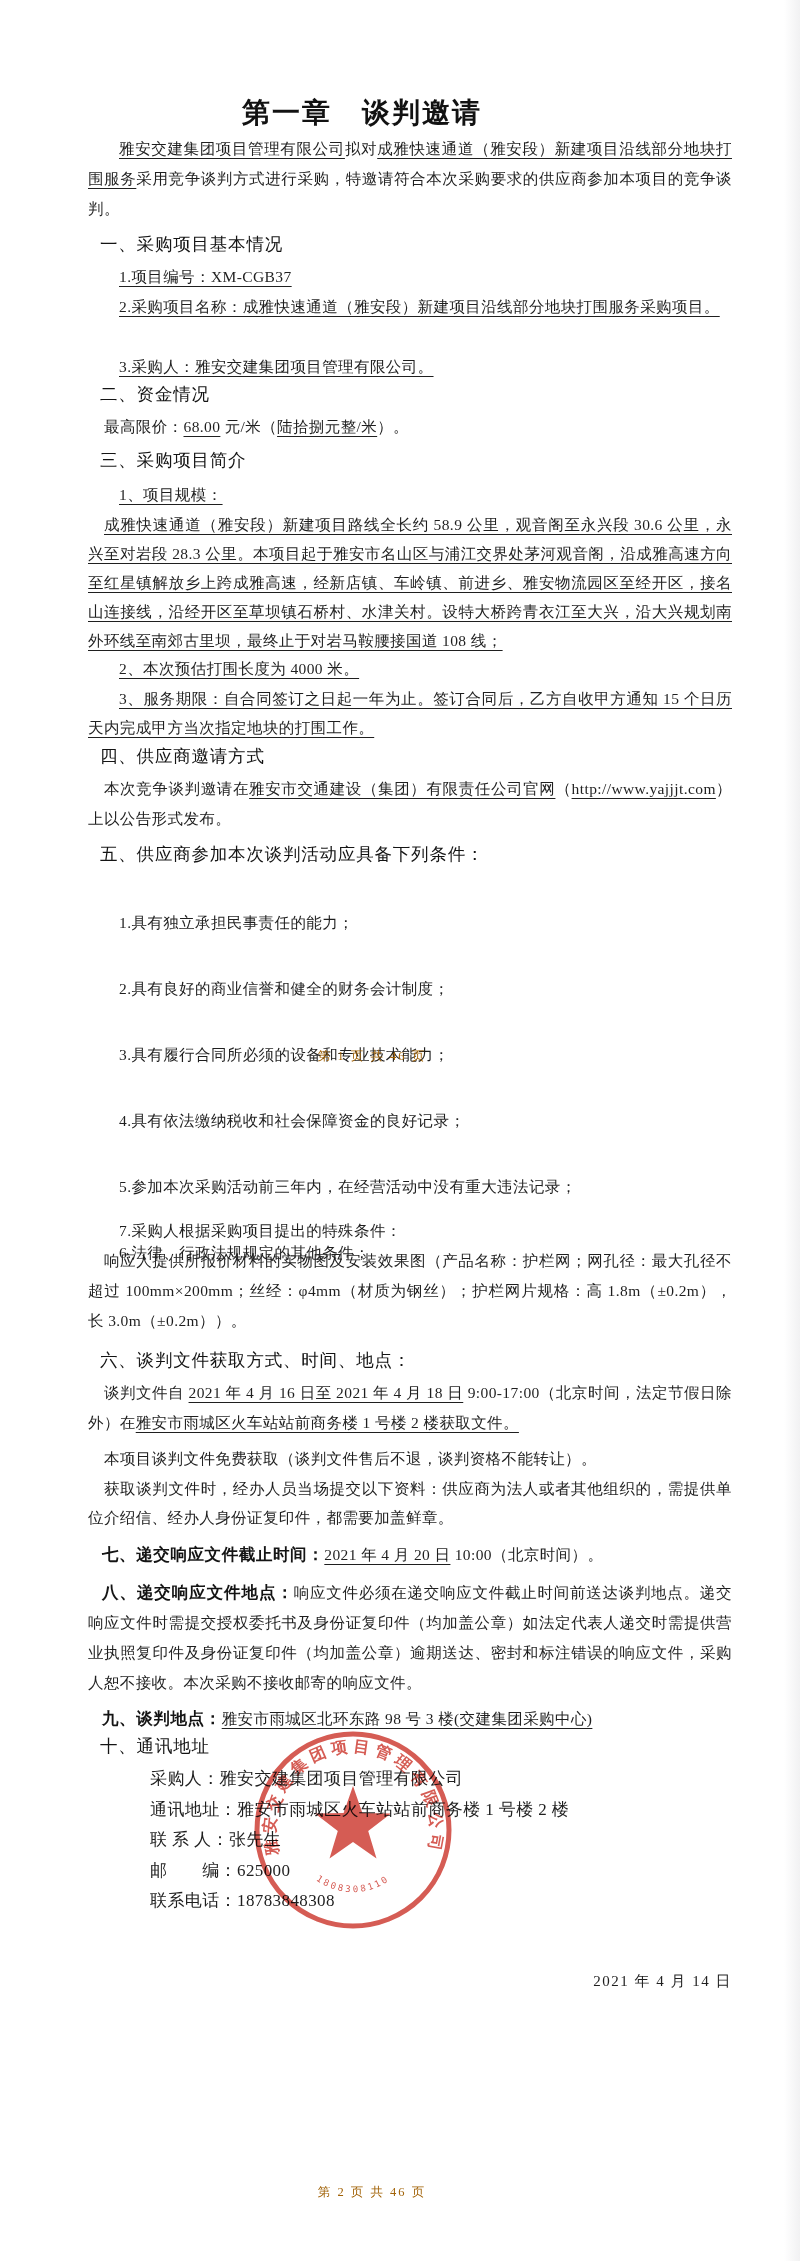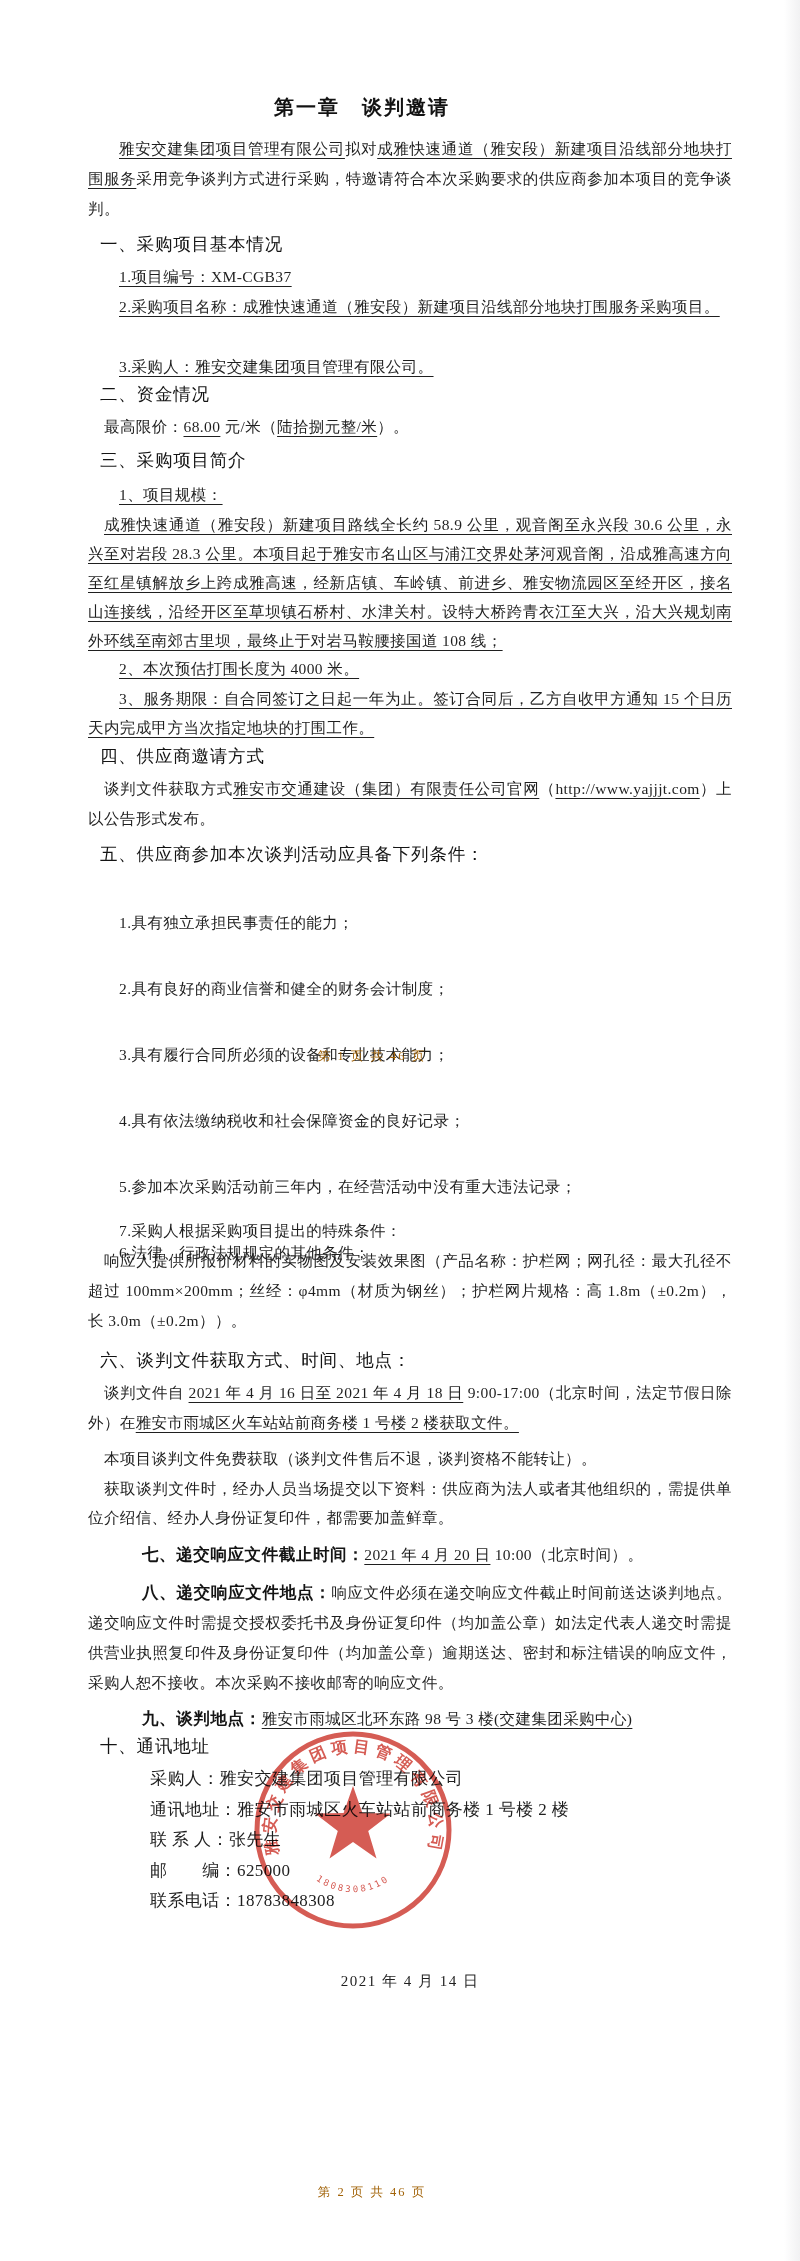--- a/index.html
+++ b/index.html
@@ -5,47 +5,47 @@
   html,body{margin:0;padding:0;}
   body{
     width:800px;height:2261px;position:relative;overflow:hidden;
     background:#ffffff;
     font-family:"Liberation Serif","DejaVu Serif",serif;
     color:#1f1f1f;
   }
   .abs{position:absolute;}
   .title{
     left:0;top:94px;width:724px;text-align:center;
-    font-size:20px;font-weight:bold;letter-spacing:2px;color:#121212;
+    font-size:28px;font-weight:bold;letter-spacing:2px;color:#121212;
   }
   .h1{
     position:absolute;left:100px;
     font-size:17.5px;font-weight:normal;letter-spacing:0.8px;color:#141414;
     white-space:nowrap;
   }
   .body-p{
     position:absolute;left:88px;width:644px;
     font-size:15.5px;line-height:30px;letter-spacing:0.4px;
     text-align:justify;
   }
   .nw{white-space:nowrap;text-align:left;}
   .indent2{text-indent:31px;}
   .indent1{text-indent:16px;}
   .u{text-decoration:underline;text-underline-offset:4px;text-decoration-thickness:1px;}
-  .bh{font-weight:bold;font-size:16.5px;letter-spacing:0.6px;color:#141414;margin-left:40px;}
+  .bh{font-weight:bold;font-size:16.5px;letter-spacing:0.6px;color:#141414;}
   .li{line-height:30px;text-indent:31px;margin-top:36px;}
   .footer{
     position:absolute;left:0;width:744px;text-align:center;
     font-size:12.5px;letter-spacing:2px;color:#a16207;
   }
   .contacts{position:absolute;left:150px;top:1764px;width:520px;font-size:17px;}
   .contact-line{line-height:30.5px;letter-spacing:0.4px;}
   .date{
     position:absolute;left:88px;top:1972px;width:644px;
-    text-align:center;font-size:15px;letter-spacing:1.5px;
+    text-align:right;font-size:15px;letter-spacing:1.5px;
   }
   .stamp{
     position:absolute;left:243px;top:1724px;width:220px;height:214px;
     mix-blend-mode:multiply;opacity:0.88;pointer-events:none;
   }
   .scan-edge{
     position:absolute;right:0;top:0;width:16px;height:2261px;
     background:linear-gradient(to right, rgba(120,120,130,0), rgba(120,120,130,0.10));
   }
 </style>
@@ -69,21 +69,21 @@
 </div>
 
 <div class="h1" style="top:448px">三、采购项目简介</div>
 <div class="body-p indent2 nw" style="top:480px"><span class="u">1、项目规模：</span></div>
 <div class="body-p indent1" style="top:510px;line-height:29px"><span class="u">成雅快速通道（雅安段）新建项目路线全长约 58.9 公里，观音阁至永兴段 30.6 公里，永兴至对岩段 28.3 公里。本项目起于雅安市名山区与浦江交界处茅河观音阁，沿成雅高速方向至红星镇解放乡上跨成雅高速，经新店镇、车岭镇、前进乡、雅安物流园区至经开区，接名山连接线，沿经开区至草坝镇石桥村、水津关村。设特大桥跨青衣江至大兴，沿大兴规划南外环线至南郊古里坝，最终止于对岩马鞍腰接国道 108 线；</span></div>
 <div class="body-p indent2 nw" style="top:654px"><span class="u">2、本次预估打围长度为 4000 米。</span></div>
 <div class="body-p indent2" style="top:684px;line-height:29px"><span class="u">3、服务期限：自合同签订之日起一年为止。签订合同后，乙方自收甲方通知 15 个日历天内完成甲方当次指定地块的打围工作。</span></div>
 
 <div class="h1" style="top:744px">四、供应商邀请方式</div>
 <div class="body-p indent1" style="top:774px">
-  <span>谈判文件获取方式</span><span class="u">雅安市交通建设（集团）有限责任公司官网</span><span>（</span><span class="u">http://www.yajjjt.com</span><span>）上以公告形式发布。</span>
+  <span>本次竞争谈判邀请在</span><span class="u">雅安市交通建设（集团）有限责任公司官网</span><span>（</span><span class="u">http://www.yajjjt.com</span><span>）上以公告形式发布。</span>
 </div>
 
 <div class="h1" style="top:842px">五、供应商参加本次谈判活动应具备下列条件：</div>
 <div class="body-p" style="top:872px">
   <div class="li nw">1.具有独立承担民事责任的能力；</div>
   <div class="li nw">2.具有良好的商业信誉和健全的财务会计制度；</div>
   <div class="li nw">3.具有履行合同所必须的设备和专业技术能力；</div>
   <div class="li nw">4.具有依法缴纳税收和社会保障资金的良好记录；</div>
   <div class="li nw">5.参加本次采购活动前三年内，在经营活动中没有重大违法记录；</div>
   <div class="li nw">6.法律、行政法规规定的其他条件；</div>

